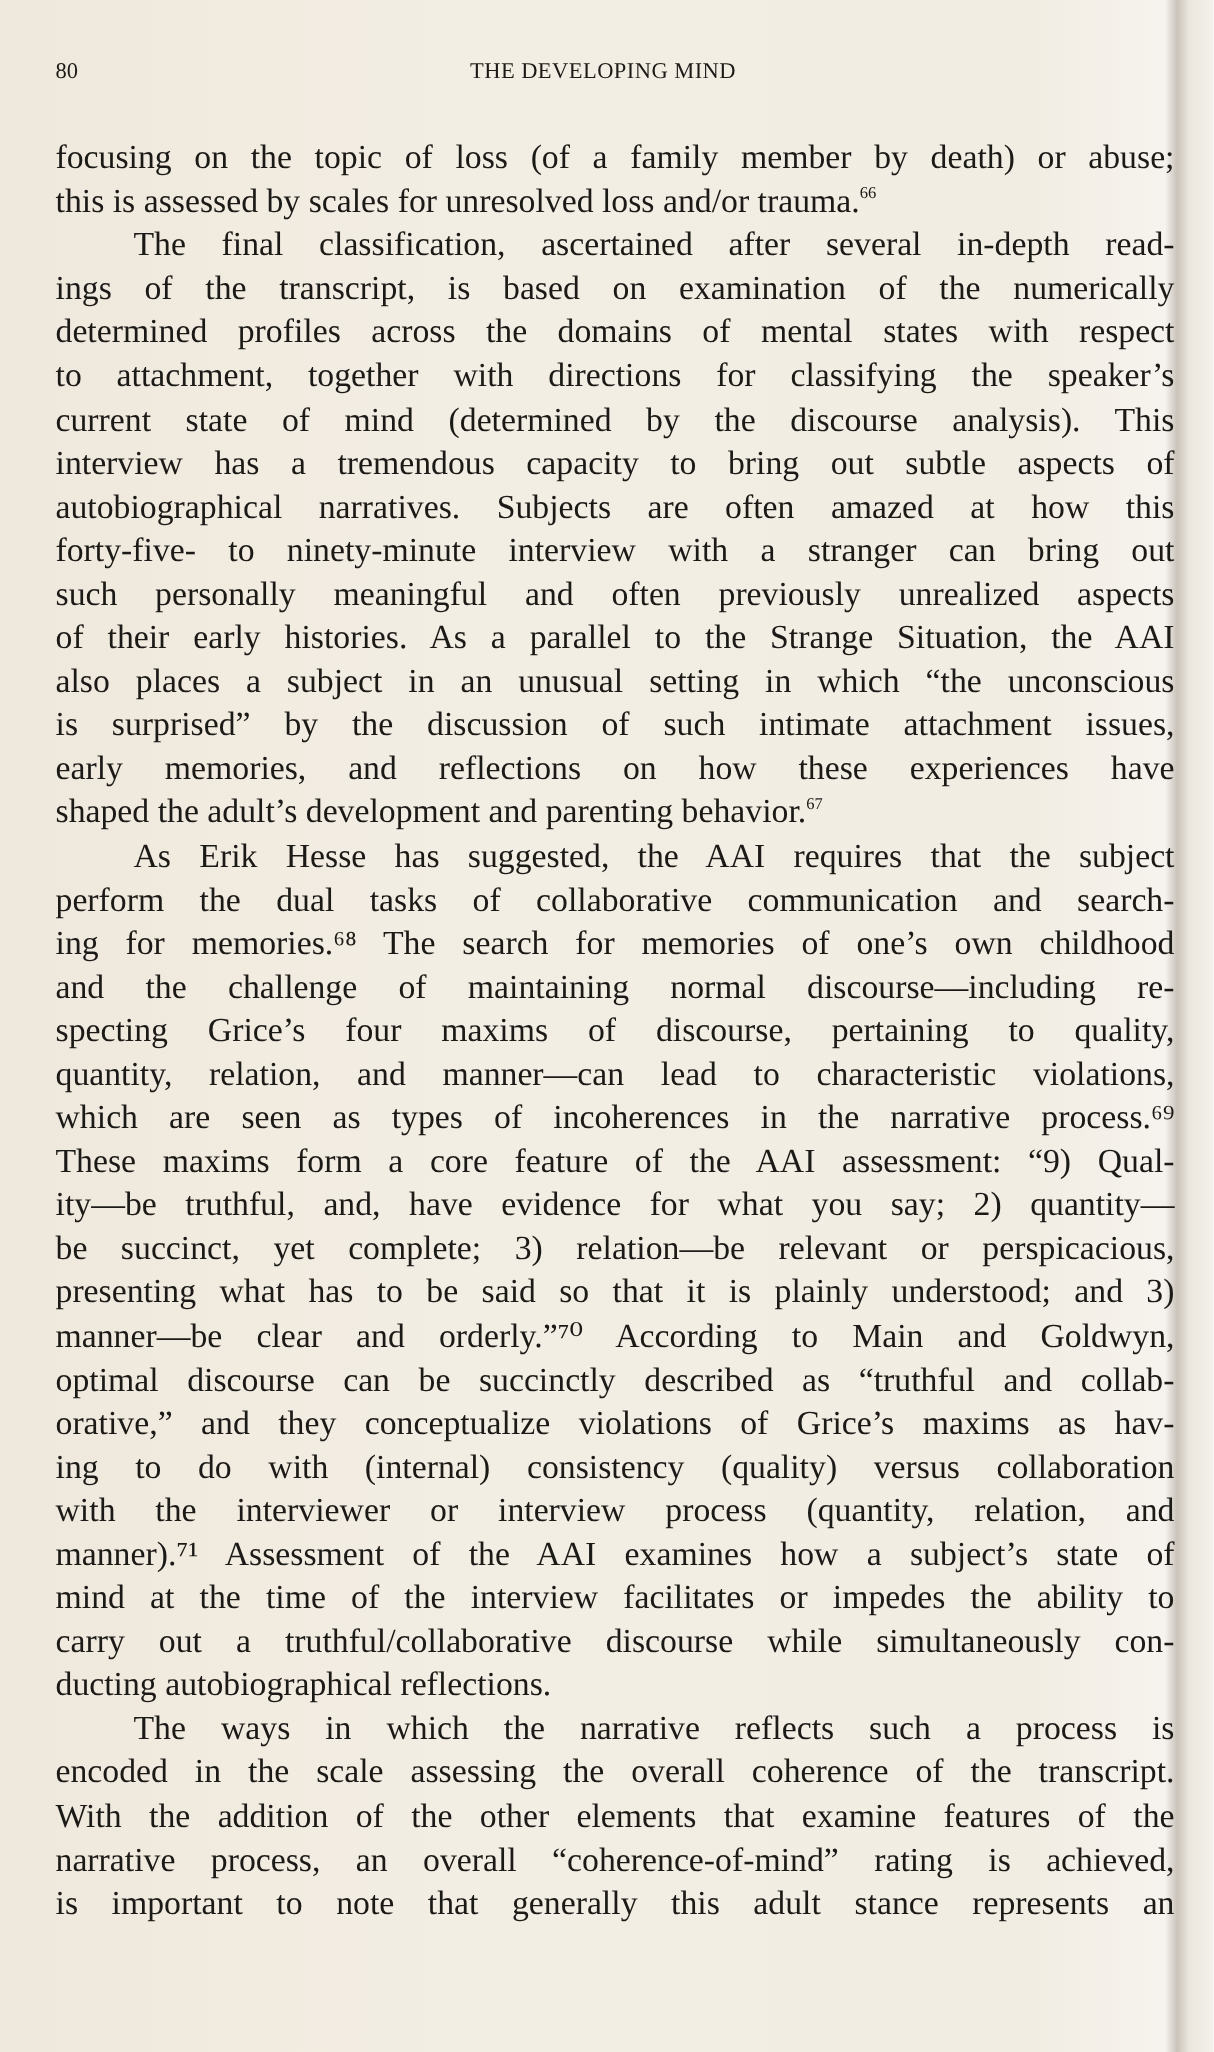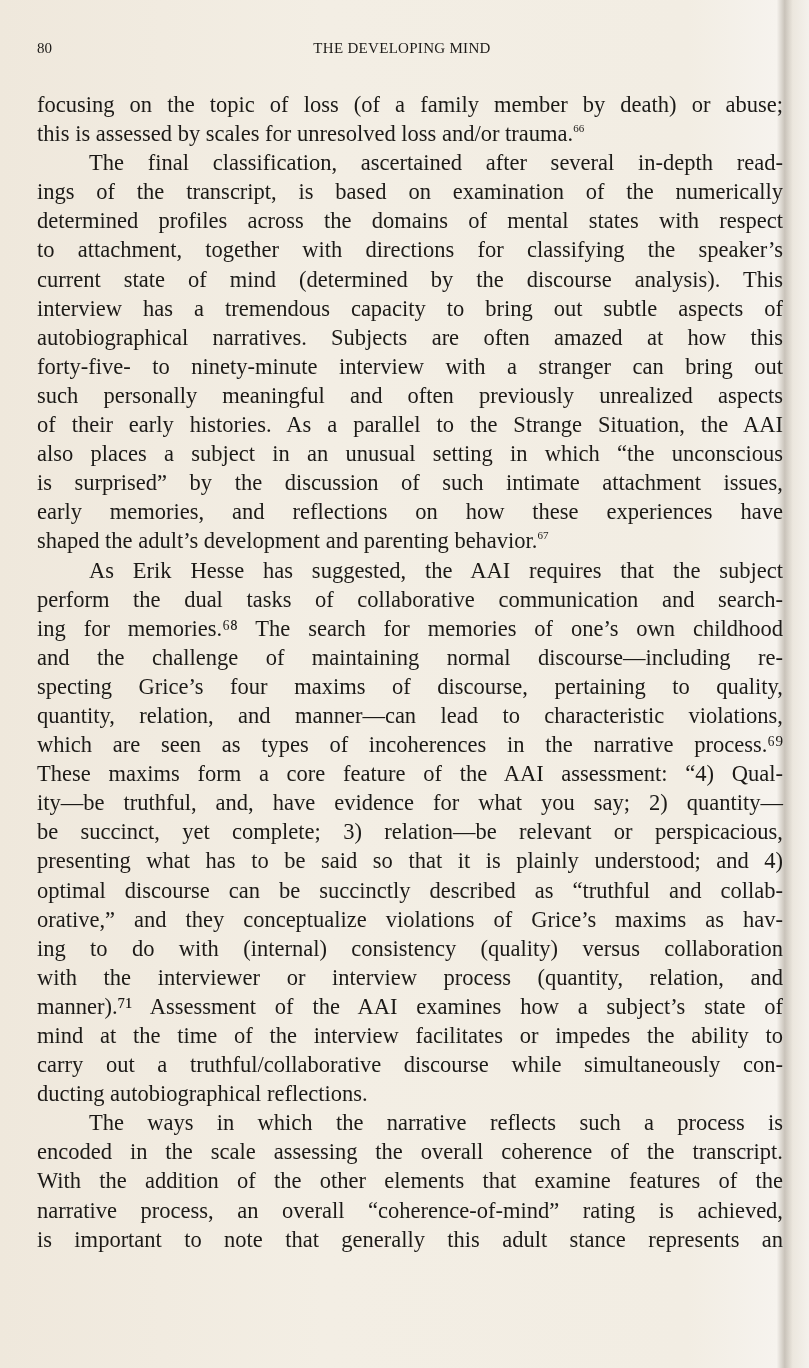--- a/index.html
+++ b/index.html
@@ -54,24 +54,25 @@
       <div class="line"><span>is surprised” by the discussion of such intimate attachment issues,</span></div>
       <div class="line"><span>early memories, and reflections on how these experiences have</span></div>
       <div class="line last"><span>shaped the adult’s development and parenting behavior.</span><sup>67</sup></div>
       <div class="line indent"><span>As Erik Hesse has suggested, the AAI requires that the subject</span></div>
       <div class="line"><span>perform the dual tasks of collaborative communication and search-</span></div>
       <div class="line"><span>ing for memories.⁶⁸ The search for memories of one’s own childhood</span></div>
       <div class="line"><span>and the challenge of maintaining normal discourse—including re-</span></div>
       <div class="line"><span>specting Grice’s four maxims of discourse, pertaining to quality,</span></div>
       <div class="line"><span>quantity, relation, and manner—can lead to characteristic violations,</span></div>
       <div class="line"><span>which are seen as types of incoherences in the narrative process.⁶⁹</span></div>
-      <div class="line"><span>These maxims form a core feature of the AAI assessment: “4) Qual-</span></div>
+      <div class="line"><span>These maxims form a core feature of the AAI assessment: “9) Qual-</span></div>
       <div class="line"><span>ity—be truthful, and, have evidence for what you say; 2) quantity—</span></div>
       <div class="line"><span>be succinct, yet complete; 3) relation—be relevant or perspicacious,</span></div>
-      <div class="line"><span>presenting what has to be said so that it is plainly understood; and 4)</span></div>
+      <div class="line"><span>presenting what has to be said so that it is plainly understood; and 3)</span></div>
+      <div class="line"><span>manner—be clear and orderly.”⁷⁰ According to Main and Goldwyn,</span></div>
       <div class="line"><span>optimal discourse can be succinctly described as “truthful and collab-</span></div>
       <div class="line"><span>orative,” and they conceptualize violations of Grice’s maxims as hav-</span></div>
       <div class="line"><span>ing to do with (internal) consistency (quality) versus collaboration</span></div>
       <div class="line"><span>with the interviewer or interview process (quantity, relation, and</span></div>
       <div class="line"><span>manner).⁷¹ Assessment of the AAI examines how a subject’s state of</span></div>
       <div class="line"><span>mind at the time of the interview facilitates or impedes the ability to</span></div>
       <div class="line"><span>carry out a truthful/collaborative discourse while simultaneously con-</span></div>
       <div class="line last"><span>ducting autobiographical reflections.</span></div>
       <div class="line indent"><span>The ways in which the narrative reflects such a process is</span></div>
       <div class="line"><span>encoded in the scale assessing the overall coherence of the transcript.</span></div>

